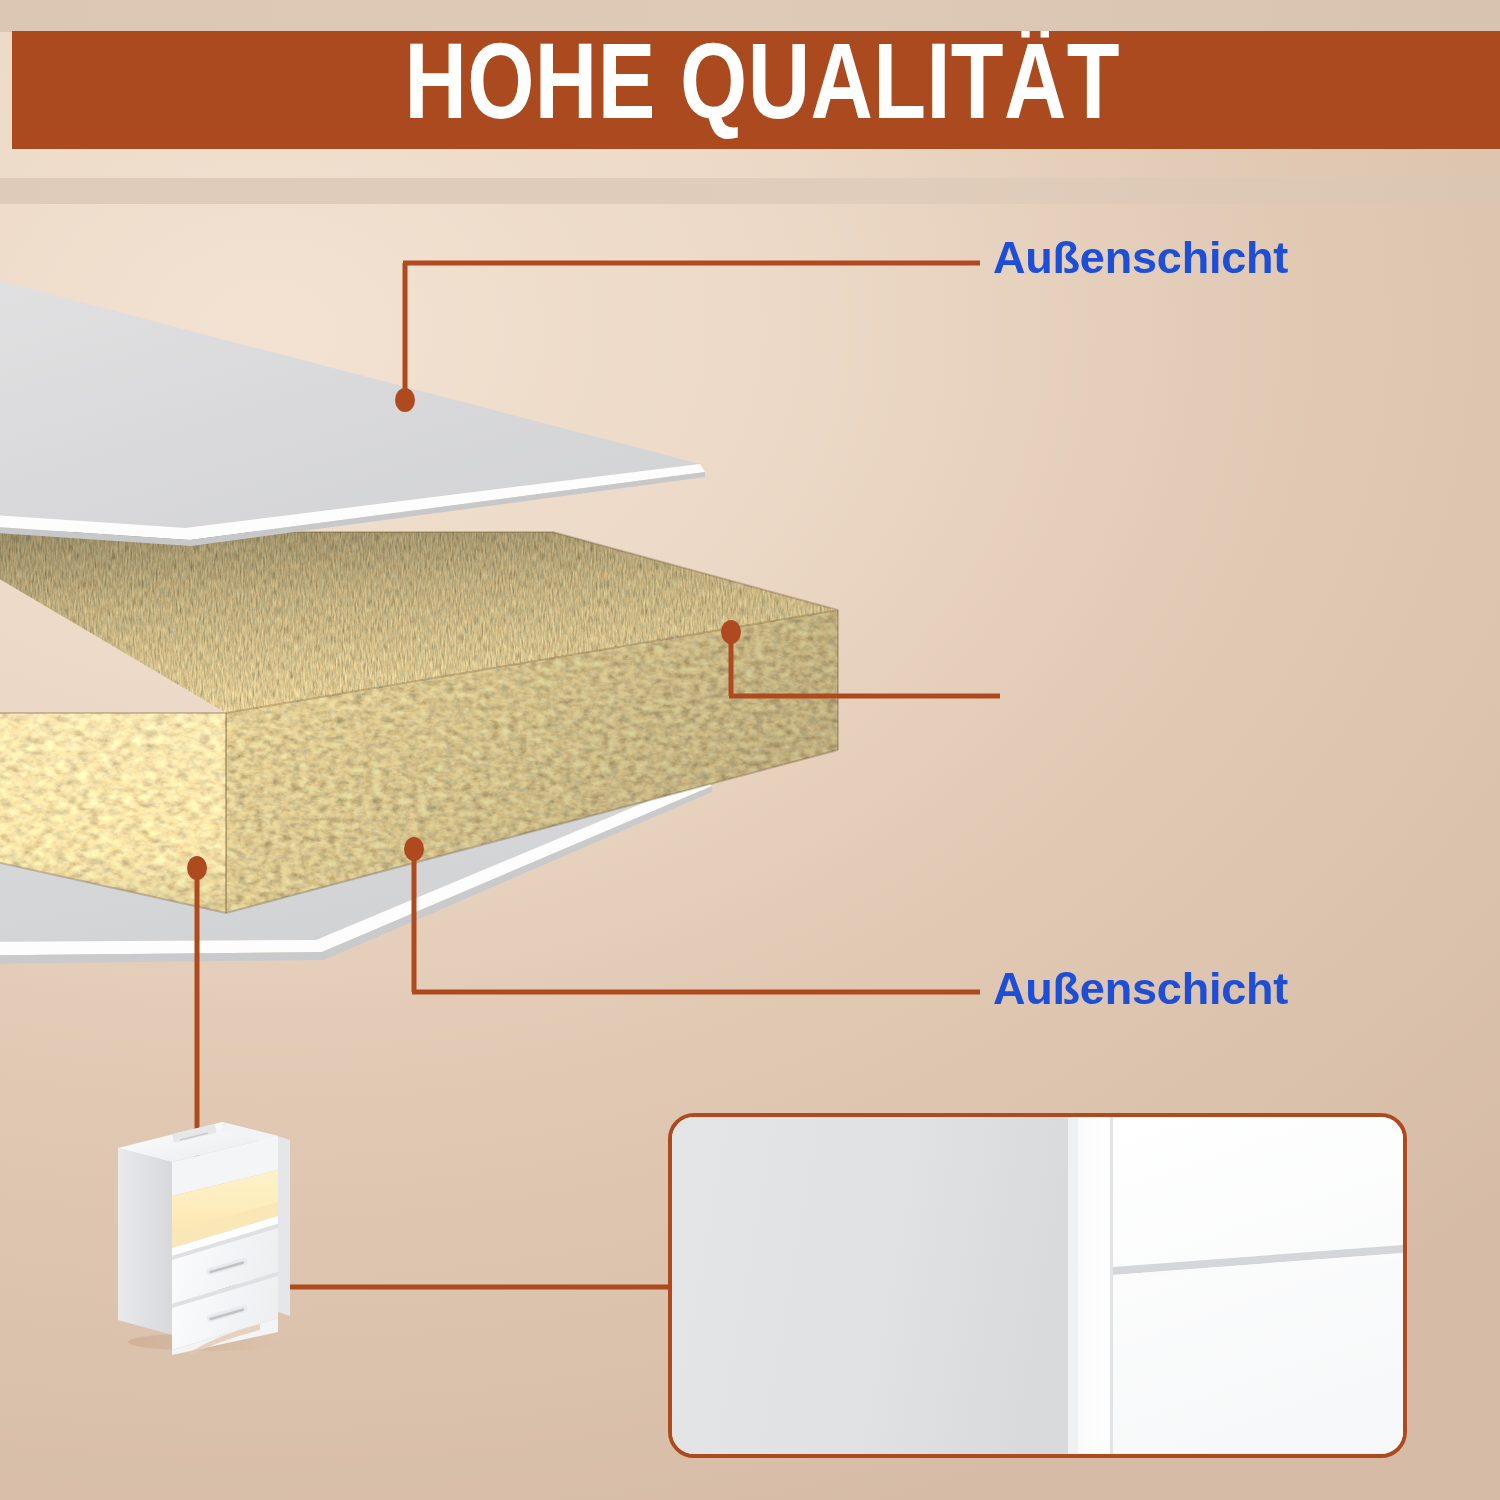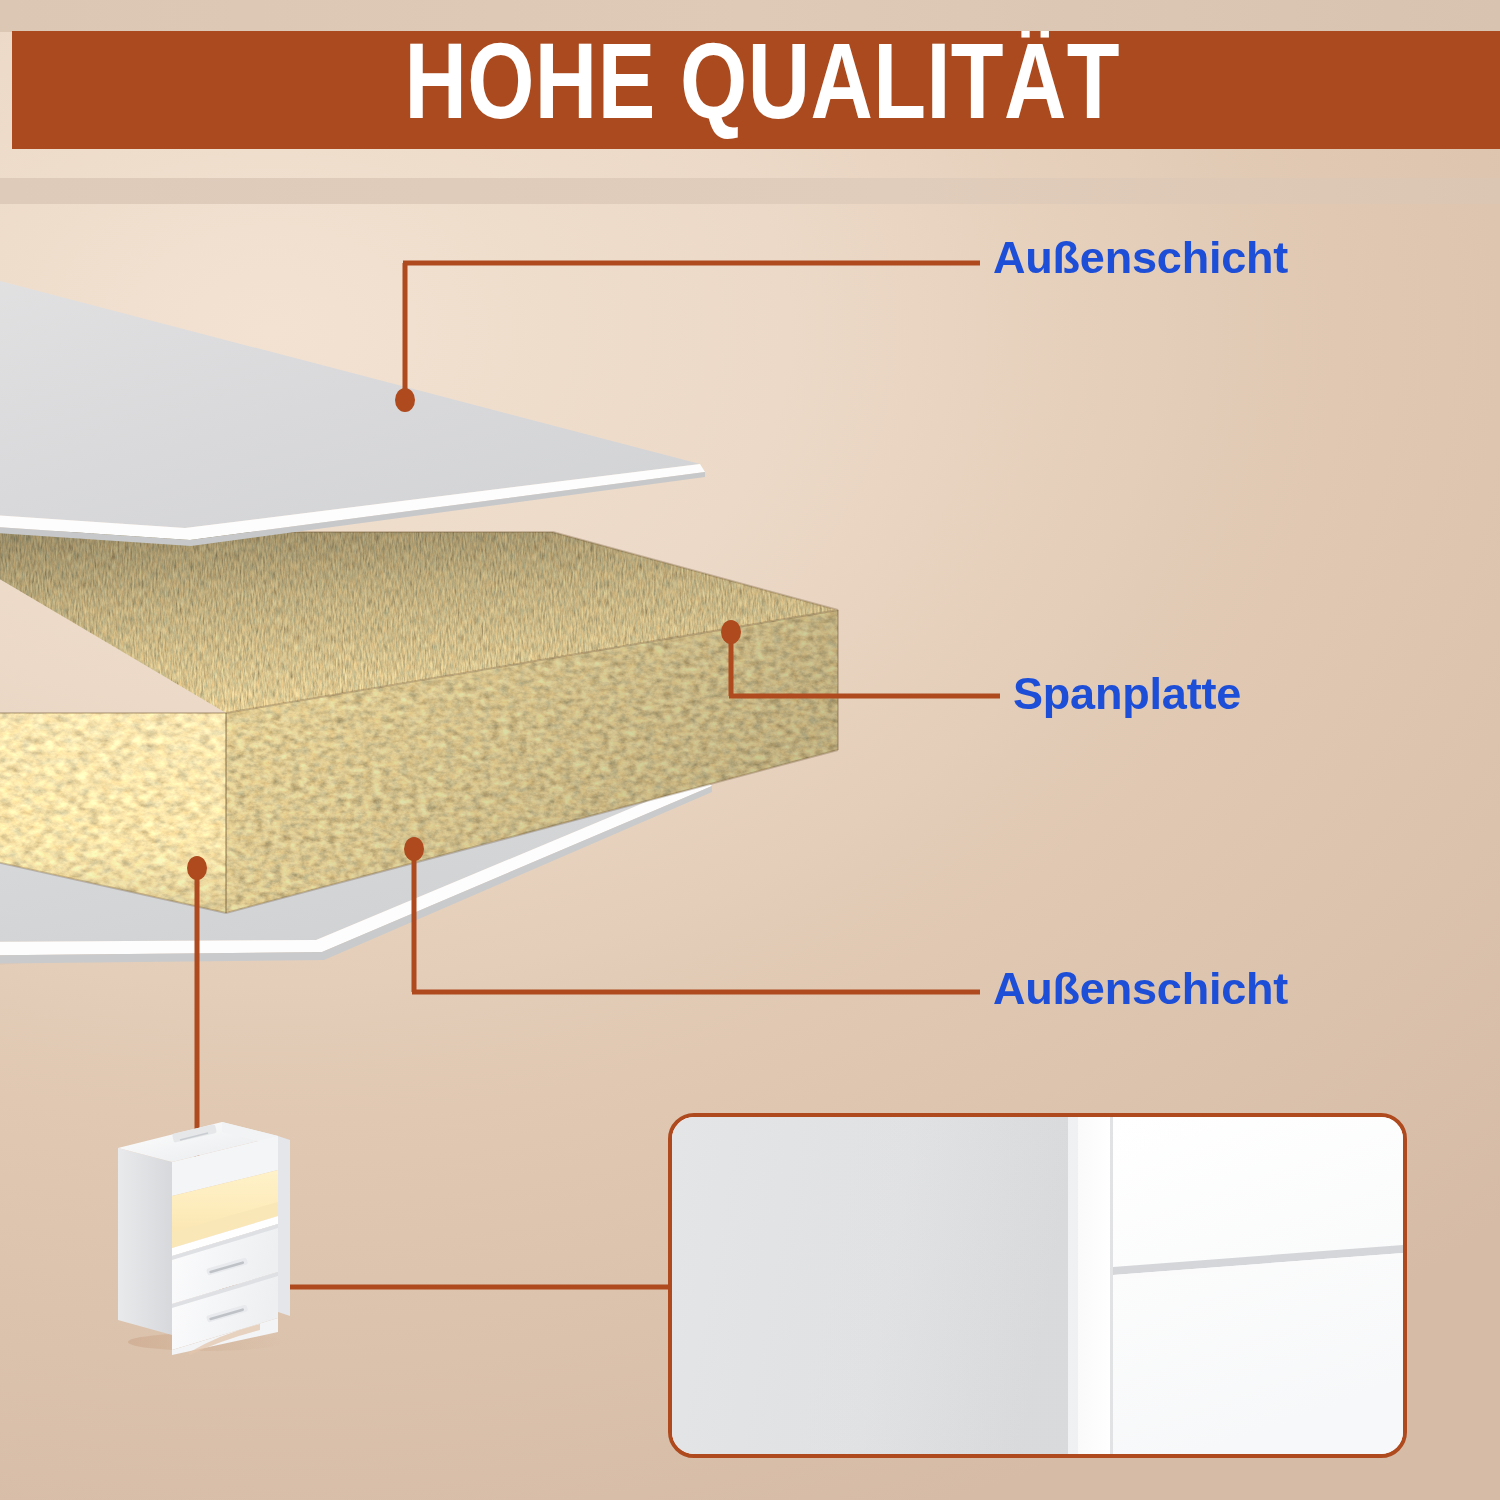--- a/index.html
+++ b/index.html
@@ -243,21 +243,20 @@
       <line x1="197" y1="868" x2="197" y2="1168" stroke="#AE4A1E" stroke-width="5"></line>
       <ellipse cx="197" cy="868" rx="10" ry="12" fill="#AE4A1E"></ellipse>
     </g>
 
     <g>
       <line x1="215" y1="1287" x2="676" y2="1287" stroke="#AE4A1E" stroke-width="5"></line>
     </g>
   </svg>
 
   <div class="label label-outer-top">Außenschicht</div>
-  <div class="label label-chipboard">Spanplatte</div>
   <div class="label label-outer-bottom">Außenschicht</div>
 
   <div class="nightstand">
     <svg viewBox="0 0 220 235" width="220" height="235">
       <defs>
         <linearGradient id="nsSide" x1="0" y1="0" x2="1" y2="0">
           <stop offset="0%" stop-color="#E9EAEC"></stop>
           <stop offset="100%" stop-color="#D6D8DB"></stop>
         </linearGradient>
         <linearGradient id="nsFront" x1="0" y1="0" x2="1" y2="0.2">

